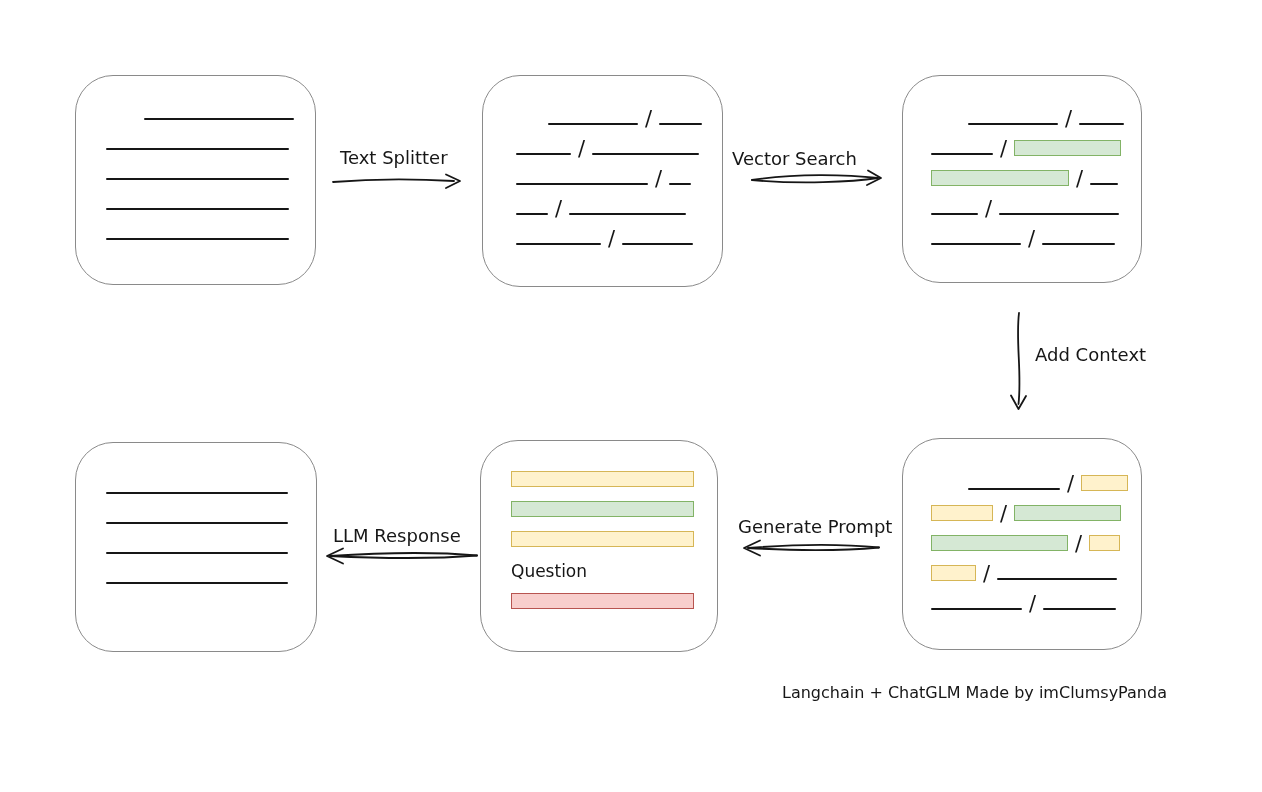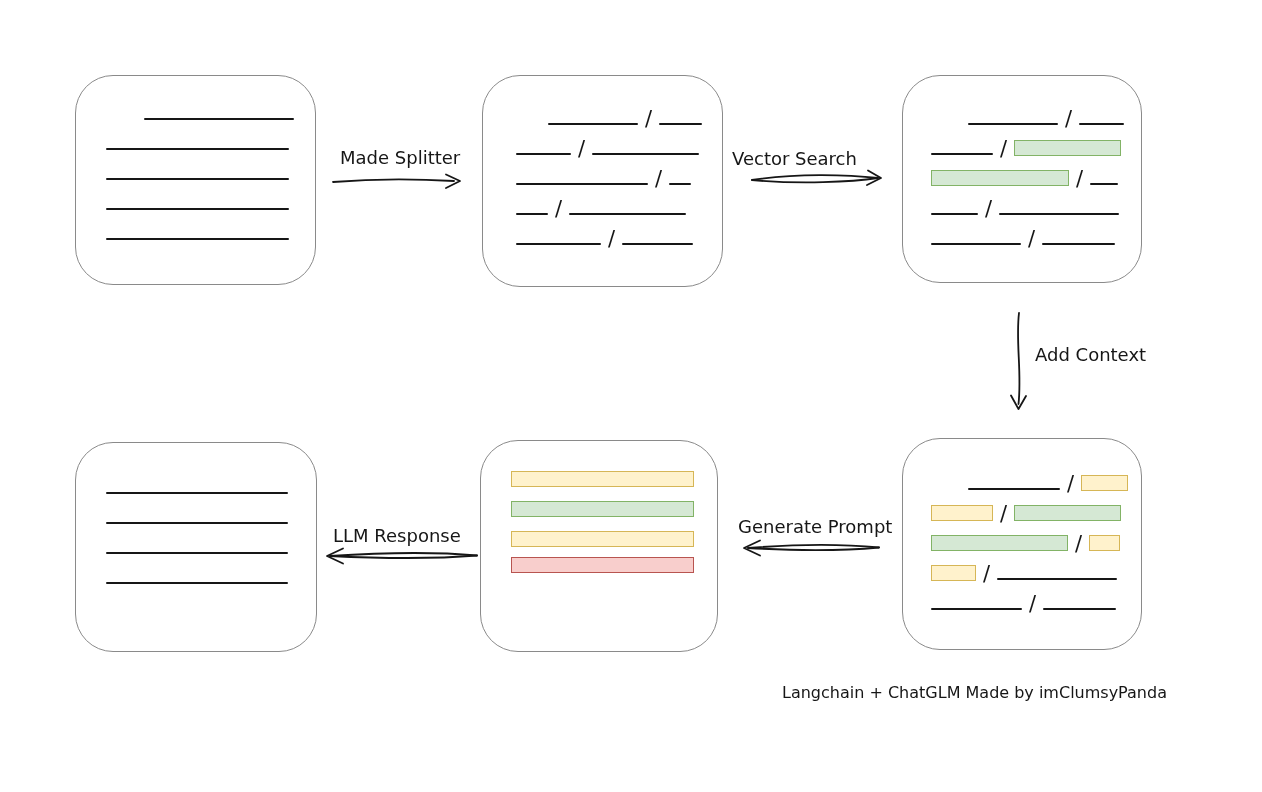--- a/index.html
+++ b/index.html
@@ -199,20 +199,21 @@
           <div class="bar-row">
             <div class="bar yellow" style="width: 183px;"></div>
           </div>
           <div class="bar-row">
             <div class="bar green" style="width: 183px;"></div>
           </div>
           <div class="bar-row">
             <div class="bar yellow" style="width: 183px;"></div>
           </div>
         </div>
+      <div class="heading q">Question</div>
       <div id="question-bars">
           <div class="bar-row short">
             <div class="bar red" style="width: 183px;"></div>
           </div>
         </div>
     </div>
   </div>
 
   <div class="box" style="left: 75px; top: 442px; width: 242px; height: 210px;">
     <div class="answer-content">
@@ -226,20 +227,20 @@
           <div class="doc-row">
             <span class="hline" style="width: 182px;"></span>
           </div>
           <div class="doc-row">
             <span class="hline" style="width: 182px;"></span>
           </div>
         </div>
     </div>
   </div>
 
-  <div class="arrow-label" id="label-text-splitter">Made Splitter</div>
+  <div class="arrow-label" id="label-text-splitter">Text Splitter</div>
   <div class="arrow-label" id="label-vector-search">Vector Search</div>
   <div class="arrow-label" id="label-add-context">Add Context</div>
   <div class="arrow-label" id="label-generate-prompt">Generate Prompt</div>
   <div class="arrow-label" id="label-llm-response">LLM Response</div>
   <div id="caption">Langchain + ChatGLM Made by imClumsyPanda</div>
 
 </div>
 
 </body></html>

